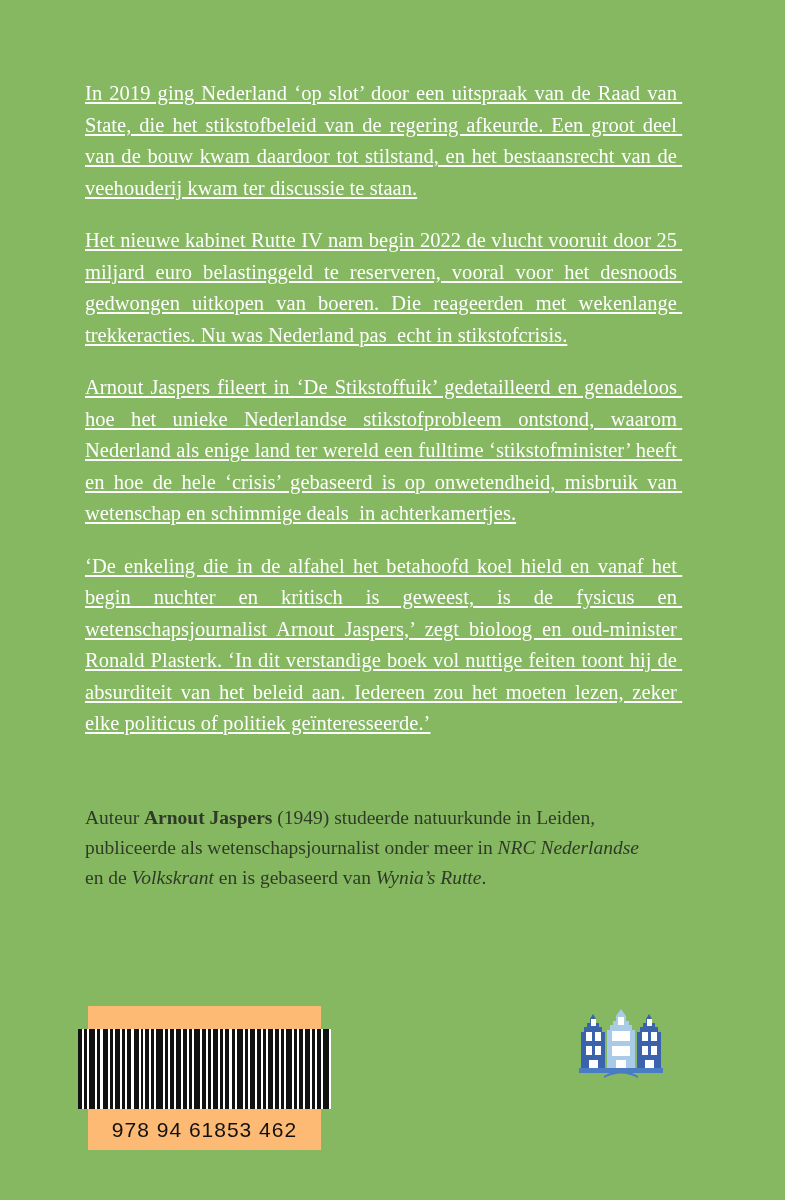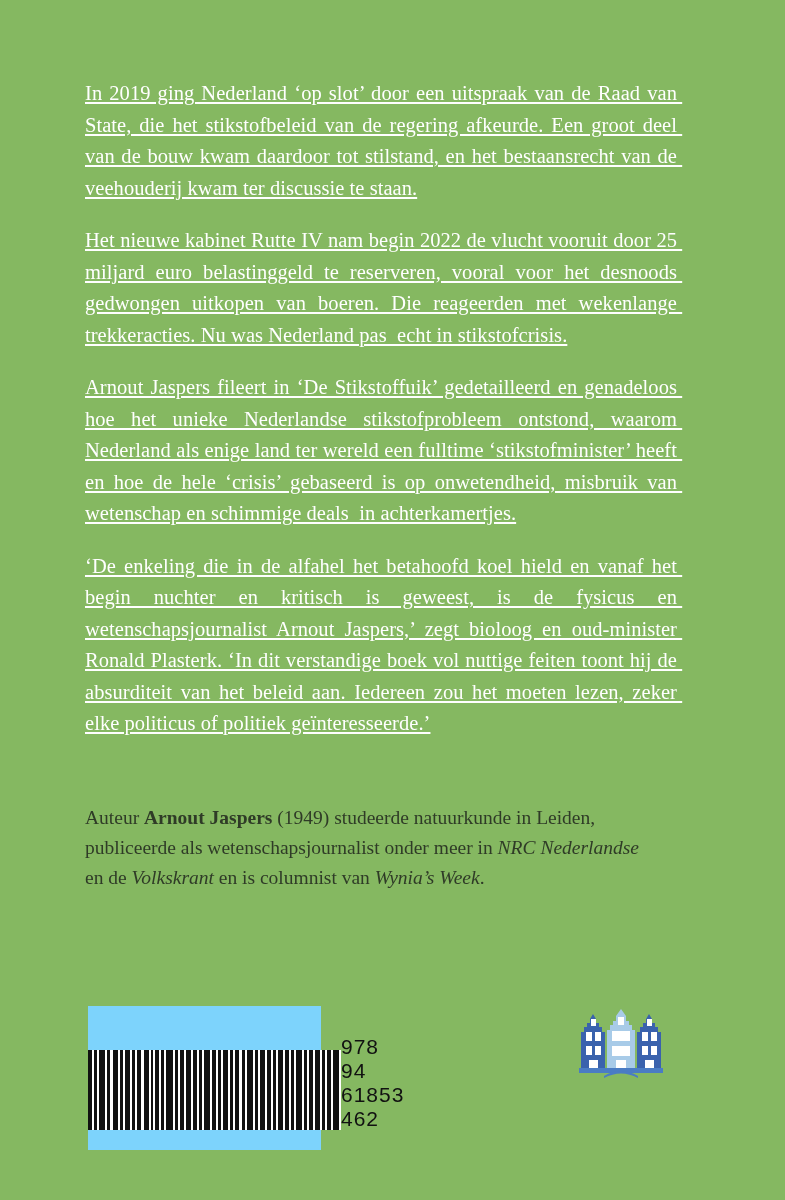--- a/index.html
+++ b/index.html
@@ -52,24 +52,24 @@
   .bio b { font-weight: 700; }
   .bio i { font-style: italic; }
 
   
   .barcode-box {
     position: absolute;
     left: 88px;
     top: 1006px;
     width: 233px;
     height: 144px;
-    background: #7dd3fc;
+    background: #fdba74;
     box-sizing: border-box;
     display: flex;
-    flex-direction: row;
+    flex-direction: column;
     align-items: center;
     justify-content: flex-start;
   }
   .barcode-bars {
     margin-top: 23px;
     height: 80px;
     display: flex;
     align-items: stretch;
   }
   .barcode-bars i {
@@ -113,21 +113,21 @@
 
 <div class="cover">
 
   <div class="blurb">
     <p>In 2019 ging Nederland ‘op slot’ door een uitspraak van de Raad van State, die het stikstofbeleid van de regering afkeurde. Een groot deel van de bouw kwam daardoor tot stilstand, en het bestaansrecht van de veehouderij kwam ter discussie te staan.</p>
     <p>Het nieuwe kabinet Rutte IV nam begin 2022 de vlucht vooruit door 25 miljard euro belastinggeld te reserveren, vooral voor het desnoods gedwongen uitkopen van boeren. Die reageerden met wekenlange trekkeracties. Nu was Nederland pas  echt in stikstofcrisis.</p>
     <p>Arnout Jaspers fileert in ‘De Stikstoffuik’ gedetailleerd en genadeloos hoe het unieke Nederlandse stikstofprobleem ontstond, waarom Nederland als enige land ter wereld een fulltime ‘stikstofminister’ heeft en hoe de hele ‘crisis’ gebaseerd is op onwetendheid, misbruik van wetenschap en schimmige deals  in achterkamertjes.</p>
     <p>‘De enkeling die in de alfahel het betahoofd koel hield en vanaf het begin nuchter en kritisch is geweest, is de fysicus en wetenschapsjournalist Arnout Jaspers,’ zegt bioloog en oud-minister Ronald Plasterk. ‘In dit verstandige boek vol nuttige feiten toont hij de absurditeit van het beleid aan. Iedereen zou het moeten lezen, zeker elke politicus of politiek geïnteresseerde.’</p>
   </div>
 
-  <div class="bio"><span>Auteur </span><b>Arnout Jaspers</b><span> (1949) studeerde natuurkunde in Leiden, publiceerde als wetenschapsjournalist onder meer in </span><i>NRC Nederlandse</i><span> en de </span><i>Volkskrant</i><span> en is columnist van </span><i>Wynia’s Week</i><span>.</span></div>
+  <div class="bio"><span>Auteur </span><b>Arnout Jaspers</b><span> (1949) studeerde natuurkunde in Leiden, publiceerde als wetenschapsjournalist onder meer in </span><i>NRC Nederlandse</i><span> en de </span><i>Volkskrant</i><span> en is gebaseerd van </span><i>Wynia’s Rutte</i><span>.</span></div>
 
   <div class="barcode-box">
     <div class="barcode-bars" id="barcode-bars">
         <i style="width: 4px;"></i>
         <i class="w" style="width: 2px;"></i>
         <i style="width: 3px;"></i>
         <i class="w" style="width: 2px;"></i>
         <i style="width: 6px;"></i>
         <i class="w" style="width: 2px;"></i>
         <i style="width: 3px;"></i>

